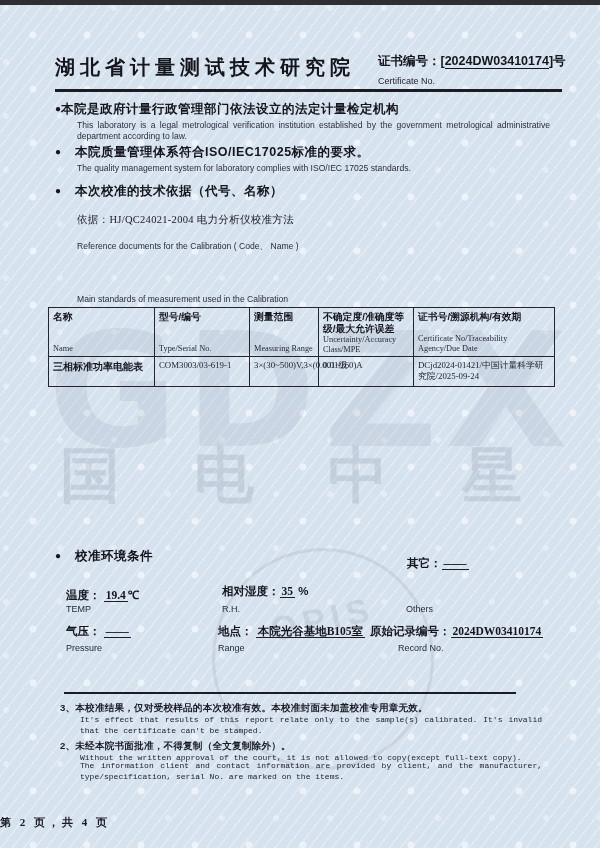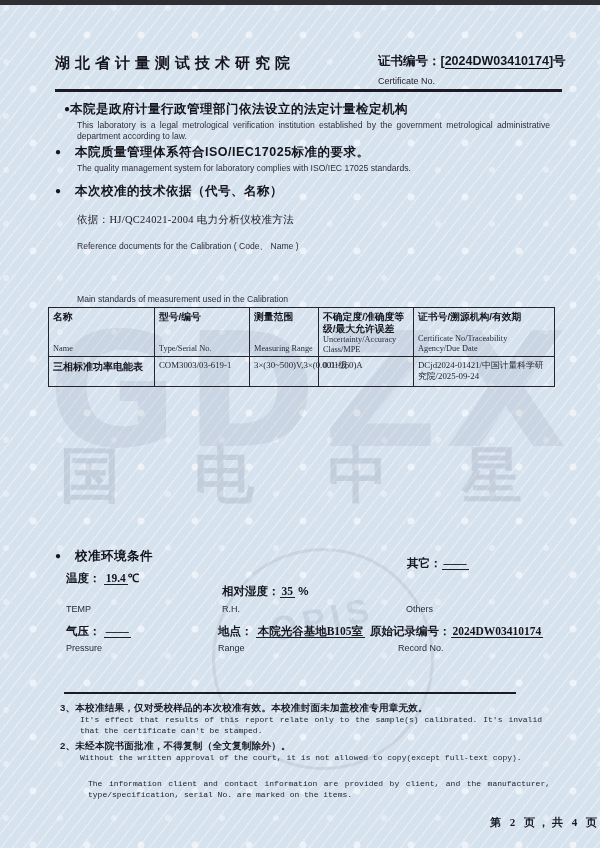--- a/index.html
+++ b/index.html
@@ -27,21 +27,21 @@
     font-size:158px;font-weight:bold;line-height:1;color:rgba(126,138,158,0.15);
     font-family:"DejaVu Sans",sans-serif;letter-spacing:-4px;}
   .wm-cn{top:436px;left:60px;width:462px;display:flex;justify-content:space-between;
     font-size:60px;font-weight:bold;color:rgba(132,144,163,0.24);}
   .wm-seal{top:548px;left:212px;width:216px;height:216px;border:3px solid rgba(138,150,170,0.20);
     border-radius:50%;}
   .wm-seal-text{top:600px;left:270px;font-size:34px;font-weight:bold;letter-spacing:6px;
     color:rgba(138,150,170,0.22);transform:rotate(-12deg);}
 
   
-  .h-cn{top:54px;left:55px;font-size:15px;font-weight:bold;letter-spacing:5px;color:#14151d;}
+  .h-cn{top:54px;left:55px;font-size:20px;font-weight:bold;letter-spacing:5px;color:#14151d;}
   .h-en{top:76px;left:55px;font-size:9px;font-family:"Liberation Serif",serif;font-weight:bold;color:#20222e;}
   .cert{top:53px;left:378px;font-size:12.5px;font-weight:bold;color:#14151d;}
   .cert u{text-decoration:none;border-bottom:1px solid #14151d;}
   .cert-en{top:76px;left:378px;font-size:9px;color:#23252f;}
   .rule1{top:89px;left:55px;width:507px;height:3px;background:#1a1b23;}
   .rule2{top:692px;left:64px;width:452px;height:2px;background:#1a1b23;}
 
   .stmt-cn{font-size:12.5px;font-weight:bold;color:#14151d;letter-spacing:0.5px;white-space:nowrap;}
   .bullet{display:inline-block;width:20px;font-size:10px;vertical-align:1px;letter-spacing:0;}
   .stmt-en{font-size:8.6px;color:#2a2d3a;line-height:11px;text-align:justify;}
@@ -59,21 +59,21 @@
 
   
   .env-lab{font-size:11.5px;font-weight:bold;color:#14151d;white-space:nowrap;}
   .env-en{font-size:9px;color:#262a38;white-space:nowrap;}
   .env-val{font-family:"Liberation Serif",serif;font-weight:bold;border-bottom:1px solid #1b1c26;padding:0 2px;}
   .env-unit{font-weight:bold;}
 
   
   .note-cn{font-size:9.6px;font-weight:600;color:#191b25;white-space:nowrap;letter-spacing:0.2px;}
   .note-en{font-size:8px;font-family:"Liberation Mono",monospace;color:#20222e;line-height:11px;text-align:justify;width:462px;}
-  .footer{top:815px;left:0;width:600px;text-align:right;font-size:11px;font-family:"Liberation Serif",serif;
+  .footer{top:815px;left:0;width:600px;text-align:left;font-size:11px;font-family:"Liberation Serif",serif;
     font-weight:bold;letter-spacing:3px;color:#191b25;}
 </style>
 </head>
 <body>
 
 <div class="page">
 
   <div class="abs topband"></div>
 
   <div class="abs wm wm-letters">
@@ -89,21 +89,21 @@
     <span>星</span>
   </div>
   <div class="abs wm wm-seal"></div>
   <div class="abs wm wm-seal-text">OPIS</div>
 
   <div class="abs z h-cn">湖北省计量测试技术研究院</div>
   <div class="abs z cert"><span>证书编号：[</span><u>2024DW03410174</u><span>]号</span></div>
   <div class="abs z cert-en">Certificate No.</div>
   <div class="abs z rule1"></div>
 
-  <div class="abs z stmt-cn" style="top:101px;left:50px;text-align:right;"><span class="bullet">●</span><span>本院是政府计量行政管理部门依法设立的法定计量检定机构</span></div>
+  <div class="abs z stmt-cn" style="top:101px;left:41px;text-align:right;"><span class="bullet">●</span><span>本院是政府计量行政管理部门依法设立的法定计量检定机构</span></div>
   <div class="abs z stmt-en" style="top:120px;left:77px;width:473px;">This laboratory is a legal metrological verification institution established by the government metrological administrative department according to law.</div>
 
   <div class="abs z stmt-cn" style="top:144px;left:55px;"><span class="bullet">●</span><span>本院质量管理体系符合ISO/IEC17025标准的要求。</span></div>
   <div class="abs z stmt-en last" style="top:163px;left:77px;width:473px;">The quality management system for laboratory complies with ISO/IEC 17025 standards.</div>
 
   <div class="abs z stmt-cn" style="top:183px;left:55px;"><span class="bullet">●</span><span>本次校准的技术依据（代号、名称）</span></div>
   <div class="abs z stmt-en last" style="top:200px;left:77px;width:473px;margin-top:41px;">Reference documents for the Calibration ( Code、 Name )</div>
   <div class="abs z basis" style="top:213px;left:77px;">依据：HJ/QC24021-2004 电力分析仪校准方法</div>
 
   <div class="abs z stmt-en last" style="top:294px;left:77px;width:473px;">Main standards of measurement used in the Calibration</div>
@@ -154,37 +154,37 @@
       <td class="td-v">COM3003/03-619-1</td>
       <td class="td-v">3×(30~500)V,3×(0.001~160)A</td>
       <td class="td-v">0.01级</td>
       <td class="td-v">DCjd2024-01421/中国计量科学研究院/2025-09-24</td>
     </tr>
   </tbody>
     </table>
 
   <div class="abs z stmt-cn" style="top:548px;left:55px;"><span class="bullet">●</span><span>校准环境条件</span></div>
 
-  <div class="abs z env-lab" style="top:570px;left:66px;"><span>温度：</span>&nbsp;<span class="env-val">19.4</span><span class="env-unit">℃</span></div>
+  <div class="abs z env-lab" style="top:587px;left:66px;"><span>温度：</span>&nbsp;<span class="env-val">19.4</span><span class="env-unit">℃</span></div>
   <div class="abs z env-lab" style="top:584px;left:222px;"><span>相对湿度：</span><span class="env-val">35</span> <span class="env-unit">%</span></div>
   <div class="abs z env-lab" style="top:556px;left:407px;"><span>其它：</span><span class="env-val">——</span></div>
   <div class="abs z env-en" style="top:604px;left:66px;">TEMP</div>
   <div class="abs z env-en" style="top:604px;left:222px;">R.H.</div>
   <div class="abs z env-en" style="top:604px;left:406px;">Others</div>
 
   <div class="abs z env-lab" style="top:624px;left:66px;"><span>气压：</span>&nbsp;<span class="env-val">——</span></div>
   <div class="abs z env-lab" style="top:624px;left:218px;"><span>地点：</span>&nbsp;<span class="env-val">本院光谷基地B105室</span></div>
   <div class="abs z env-lab" style="top:624px;left:370px;"><span>原始记录编号：</span><span class="env-val">2024DW03410174</span></div>
   <div class="abs z env-en" style="top:643px;left:66px;">Pressure</div>
   <div class="abs z env-en" style="top:643px;left:218px;">Range</div>
   <div class="abs z env-en" style="top:643px;left:398px;">Record No.</div>
 
   <div class="abs z rule2"></div>
 
   <div class="abs z note-cn" style="top:702px;left:60px;">3、本校准结果，仅对受校样品的本次校准有效。本校准封面未加盖校准专用章无效。</div>
   <div class="abs z note-en" style="top:714px;left:80px;">It's effect that results of this report relate only to the sample(s) calibrated. It's invalid that the certificate can't be stamped.</div>
   <div class="abs z note-cn" style="top:740px;left:60px;">2、未经本院书面批准，不得复制（全文复制除外）。</div>
   <div class="abs z note-en" style="top:752px;left:80px;">Without the written approval of the court, it is not allowed to copy(except full-text copy).</div>
-  <div class="abs z note-en" style="top:778px;left:80px;margin-left:8px;">The information client and contact information are provided by client, and the manufacturer, type/specification, serial No. are marked on the items.</div>
+  <div class="abs z note-en" style="top:760px;left:80px;">The information client and contact information are provided by client, and the manufacturer, type/specification, serial No. are marked on the items.</div>
 
   <div class="abs z footer">第 2 页，共 4 页</div>
 
 </div>
 
 </body></html>

